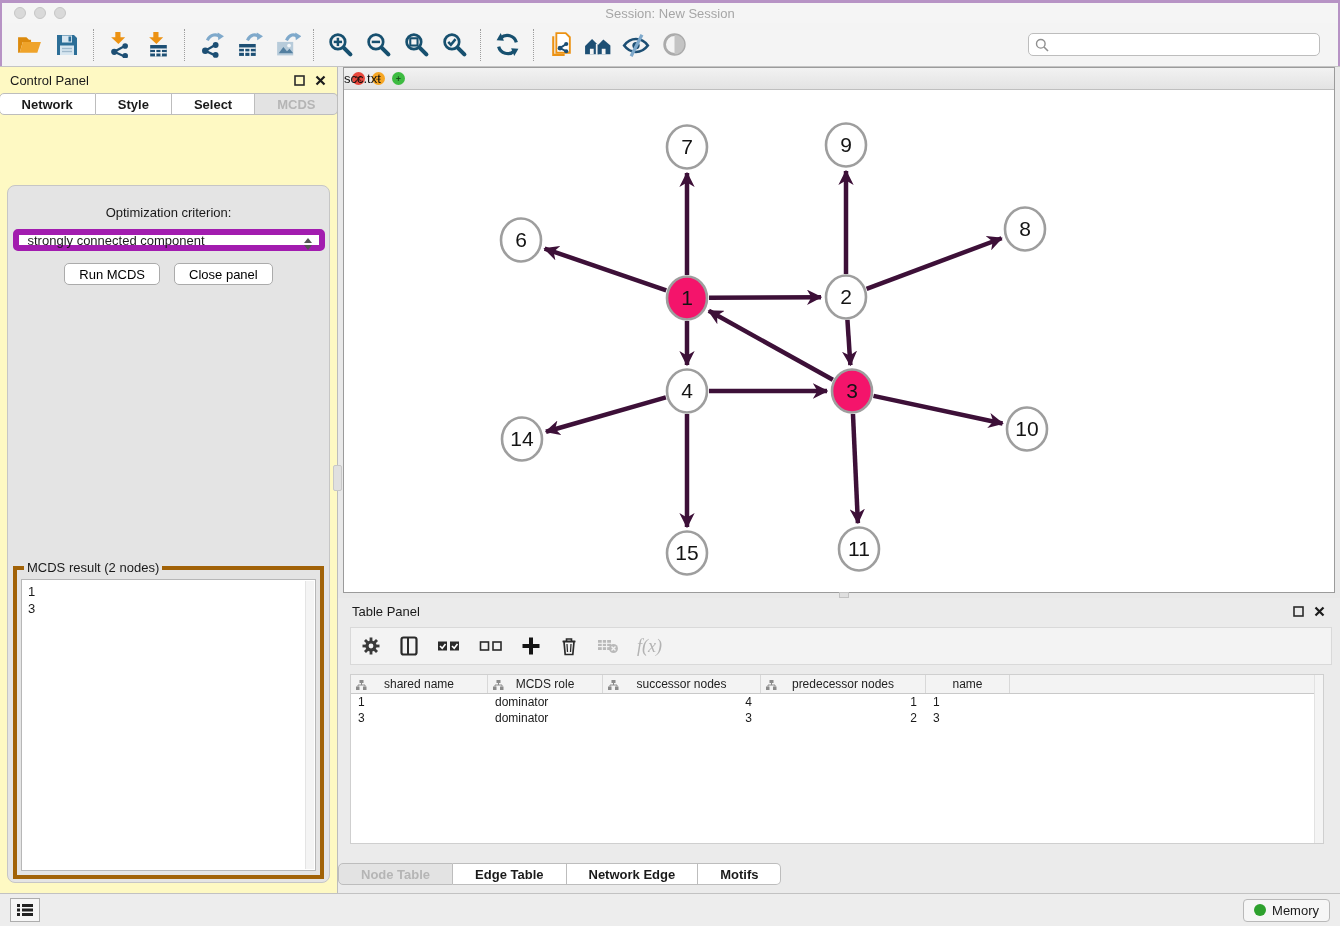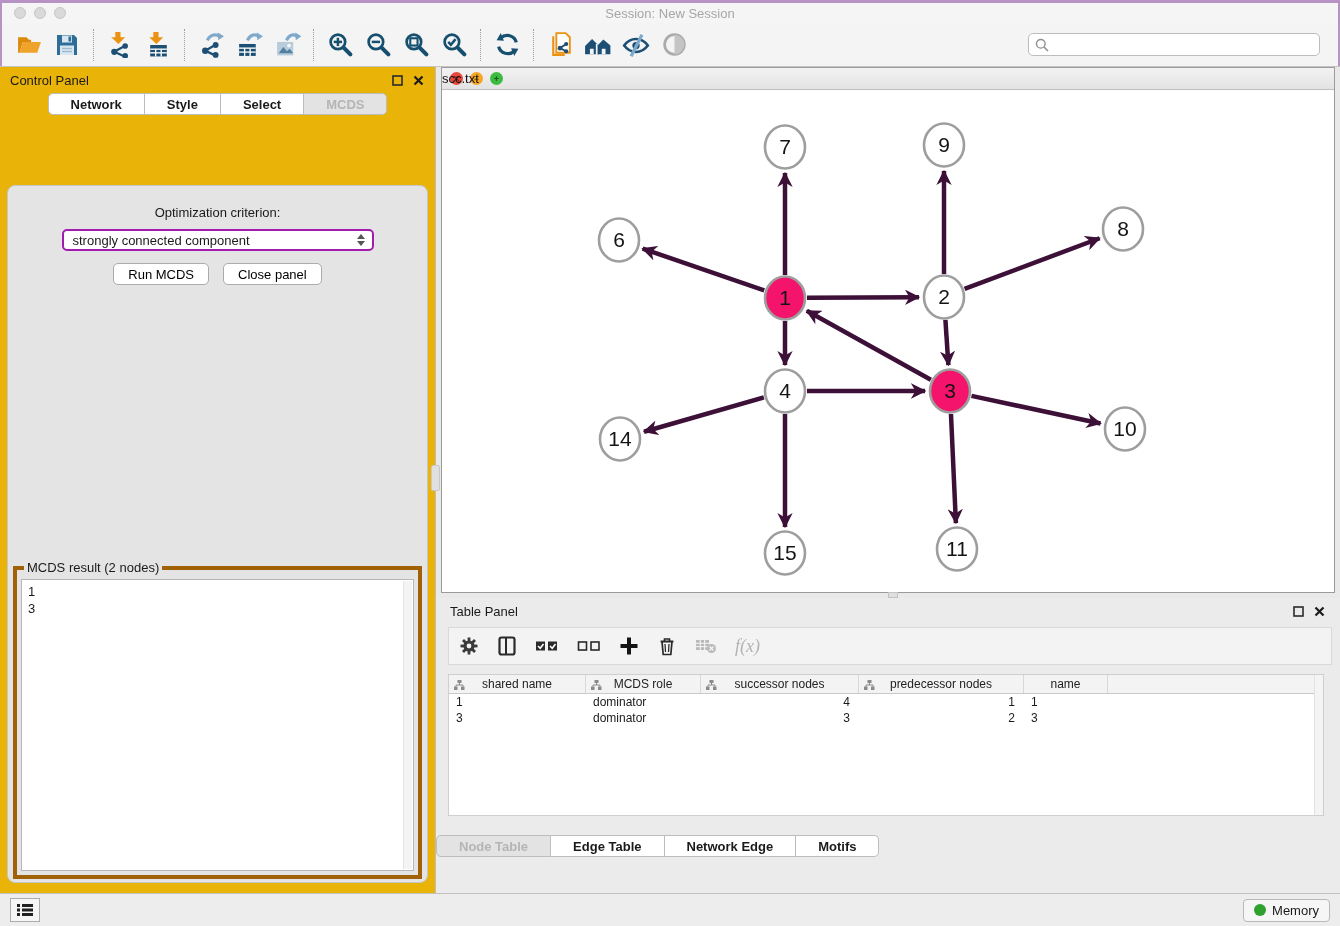--- a/index.html
+++ b/index.html
@@ -21,35 +21,35 @@
   .tbtn { width:38px; height:36px; display:flex; align-items:center; justify-content:center; }
   .tsep { width:1px; height:32px; border-left:1px dotted #9d9d9d; margin:0 7px; }
   .search-wrap { margin-left:auto; margin-right:10px; position:relative; }
   .search-wrap svg { position:absolute; left:7px; top:5px; }
   .search-input { width:292px; height:23px; border:1px solid #BDBDBD; border-radius:5px; background:#fff; padding:0 6px 0 26px; font-size:13px; outline:none; }
 
   
   .main { position:absolute; top:67px; left:0; right:0; bottom:33px; display:flex; }
 
   
-  .control-panel { width:436px; background:#eab308; border-right:1px solid #BDBDBD; position:relative; }
+  .control-panel { width:338px; background:#fef9c3; border-right:1px solid #BDBDBD; position:relative; }
   .panel-header { height:26px; display:flex; align-items:center; padding:0 10px; font-size:13px; }
   .panel-header .ph-title { flex:1; }
   .ph-icons { display:flex; gap:7px; align-items:center; }
   .ph-btn { width:14px; height:14px; display:flex; align-items:center; justify-content:center; }
 
   .cp-tabs { display:flex; justify-content:center; height:22px; }
   .seg-tab { border:1px solid #BDBDBD; border-left:none; background:#fff; font-size:13px; font-weight:bold; padding:2px 22px 0; line-height:18px; }
   .seg-tab:first-child { border-left:1px solid #BDBDBD; border-radius:5px 0 0 5px; }
   .seg-tab:last-child { border-radius:0 5px 5px 0; }
   .seg-tab.disabled-active { background:#E3E3E3; color:#B5B5B5; }
 
   .cp-body { position:absolute; left:7px; right:7px; top:118px; bottom:10px; background:#E4E4E4; border:1px solid #C6C6C6; border-radius:8px; }
   .opt-label { text-align:center; font-size:13px; margin-top:19px; }
-  .select-box { margin:9px auto 0; width:312px; height:22px; background:#fff; border:2px solid #a21caf; border-radius:5px; display:flex; align-items:center; font-size:13px; padding-left:9px; position:relative; }
+  .select-box { margin:9px auto 0; width:312px; height:22px; background:#fff; border:6px solid #a21caf; border-radius:5px; display:flex; align-items:center; font-size:13px; padding-left:9px; position:relative; }
   .select-chevrons { position:absolute; right:7px; top:3px; display:flex; flex-direction:column; gap:2px; }
   .chev-up { width:0; height:0; border-left:4px solid transparent; border-right:4px solid transparent; border-bottom:5px solid #555; }
   .chev-down { width:0; height:0; border-left:4px solid transparent; border-right:4px solid transparent; border-top:5px solid #555; }
   .cp-buttons { display:flex; justify-content:center; gap:14px; margin-top:12px; }
   .push-btn { background:#fff; border:1px solid #ABABAB; border-radius:5px; font-size:13px; height:22px; padding:0 14px; font-family:inherit; }
 
   .result-fieldset { position:absolute; left:5px; right:5px; top:374px; bottom:3px; border:4px solid #a16207; background:#E4E4E4; padding:4px; }
   .result-fieldset legend { font-size:13px; padding:0 3px; margin-left:3px; }
   .result-area { width:100%; height:100%; background:#fff; border:1px solid #B7B7B7; position:relative; padding:3px 6px; font-size:13px; line-height:17px; }
   .result-scroll { position:absolute; top:1px; bottom:1px; right:1px; width:9px; background:#F4F4F4; border-left:1px solid #E4E4E4; }
@@ -66,21 +66,21 @@
   .net-canvas { flex:1; position:relative; background:#fff; }
   .net-canvas svg { position:absolute; inset:0; }
   .h-splitter-grip { position:absolute; left:50%; bottom:-5px; width:10px; height:6px; background:#DFDFDF; border:1px solid #C2C2C2; z-index:6; }
 
   
   .table-panel { flex:1; background:#EBEBEB; position:relative; margin-top:5px; }
   .tp-toolbar { margin:3px 8px 0 12px; height:38px; background:#F3F3F3; border:1px solid #D9D9D9; display:flex; align-items:center; padding:0 10px; gap:18px; }
   .tp-btn { display:flex; align-items:center; justify-content:center; }
   .fx-label { font-family:"Liberation Serif", serif; font-style:italic; font-size:18px; color:#B3B3B3; }
 
-  .data-table { margin:9px 16px 0 12px; background:#fff; border:1px solid #CFCFCF; height:142px; position:relative; font-size:12px; }
+  .data-table { margin:9px 16px 0 12px; background:#fff; border:1px solid #CFCFCF; height:170px; position:relative; font-size:12px; }
   .dt-head { display:flex; height:19px; background:#F3F3F3; border-bottom:1px solid #C9C9C9; }
   .dt-th { position:relative; border-right:1px solid #D8D8D8; display:flex; align-items:center; justify-content:center; font-size:12px; color:#222; }
   .dt-th .sort-ic { position:absolute; left:5px; top:4px; }
   .dt-row { display:flex; height:16px; align-items:center; }
   .dt-cell { overflow:hidden; white-space:nowrap; }
   .dt-cell.left { padding-left:7px; text-align:left; }
   .dt-cell.right { padding-right:9px; text-align:right; }
   .dt-vscroll { position:absolute; top:0; bottom:0; right:0; width:9px; background:#F4F4F4; border-left:1px solid #E2E2E2; }
 
   .tp-tabs { display:flex; justify-content:flex-start; margin-top:19px; }

